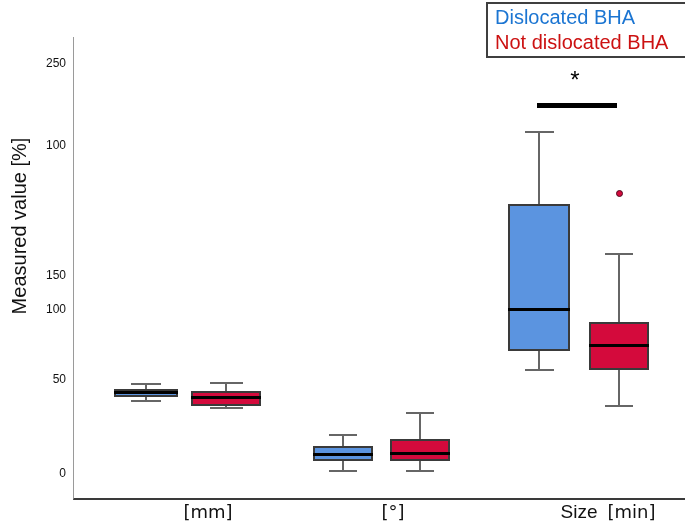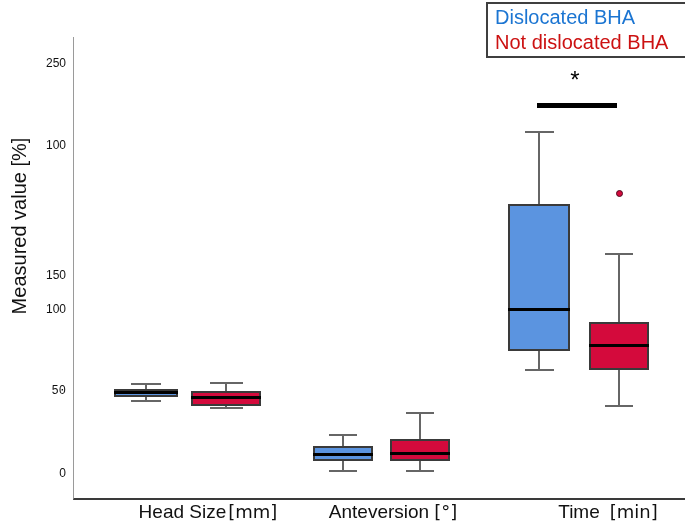--- a/index.html
+++ b/index.html
@@ -41,21 +41,21 @@
   }
   .legend-item{font-size:20px; line-height:25px; white-space:nowrap;}
 </style>
 </head>
 <body>
 
 <div class="figure">
   <div class="ytitle">Measured value [%]</div>
   <div id="yticks">
       <div class="ytick" style="top: 462px; width: 48px;">0</div>
-      <div class="ytick" style="top: 380px; width: 48px; font-family: Liberation Mono, monospace;">50</div>
+      <div class="ytick" style="top: 368px; width: 48px;">50</div>
       <div class="ytick" style="top: 298px; width: 48px;">100</div>
       <div class="ytick" style="top: 216px; width: 48px; margin-top: 48px;">150</div>
       <div class="ytick" style="top: 134px; width: 48px;">100</div>
       <div class="ytick" style="top: 52px; width: 48px;">250</div>
     </div>
   <div class="plot">
     <div id="boxes">
         <div>
           <div class="whisker" style="left: 71px; top: 346.62px; width: 2px; height: 4.92px;"></div>
           <div class="whisker" style="left: 71px; top: 359.74px; width: 2px; height: 4.1px;"></div>
@@ -106,29 +106,27 @@
           <div class="outlier" style="left: 541.5px; top: 152.88px; background: rgb(212, 10, 60); border: 1.5px solid rgb(80, 8, 31);"></div>
         </div>
       </div>
     <div id="annos">
         <div class="sigbar" style="left: 463px; top: 66px; width: 80px; height: 4.5px;"></div>
         <div class="sigstar" style="left: 501px; top: 29px;">*</div>
       </div>
   </div>
   <div id="xlabels">
       <div class="xlabel" style="left: 98px; gap: 2px;">
-        <span>Head Size</span>
         <span class="unit">[mm]</span>
       </div>
       <div class="xlabel" style="left: 283px; gap: 5px;">
-        <span>Anteversion</span>
         <span class="unit">[°]</span>
       </div>
       <div class="xlabel" style="left: 498px; gap: 10px;">
-        <span>Time</span>
+        <span>Size</span>
         <span class="unit">[min]</span>
       </div>
     </div>
   <div class="legend" id="legend">
       <div class="legend-item" style="color: rgb(27, 117, 210); position: static;">Dislocated BHA</div>
       <div class="legend-item" style="color: rgb(204, 17, 17); position: static;">Not dislocated BHA</div>
     </div>
 </div>
 
 </body></html>

